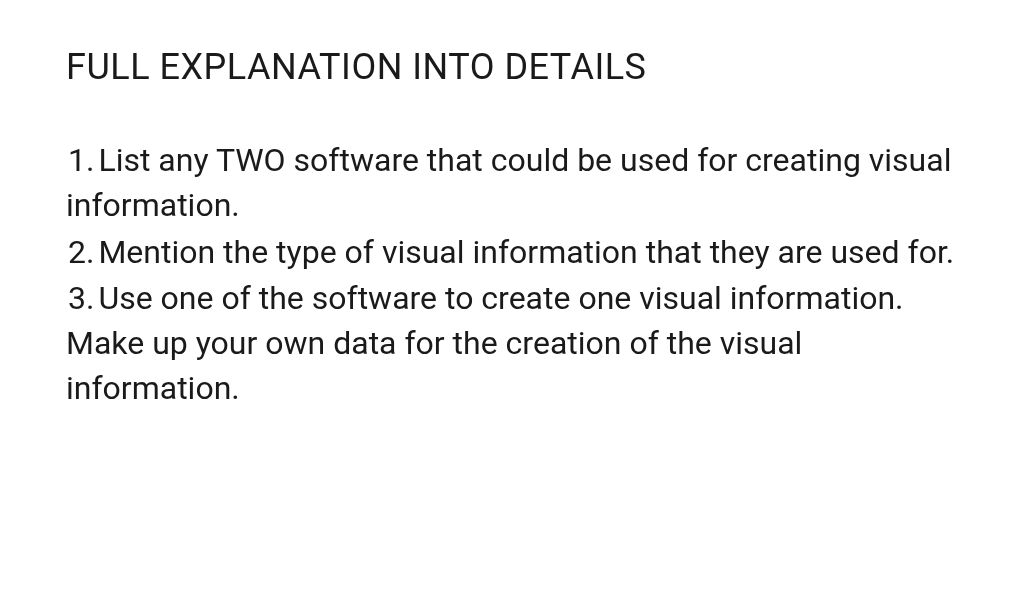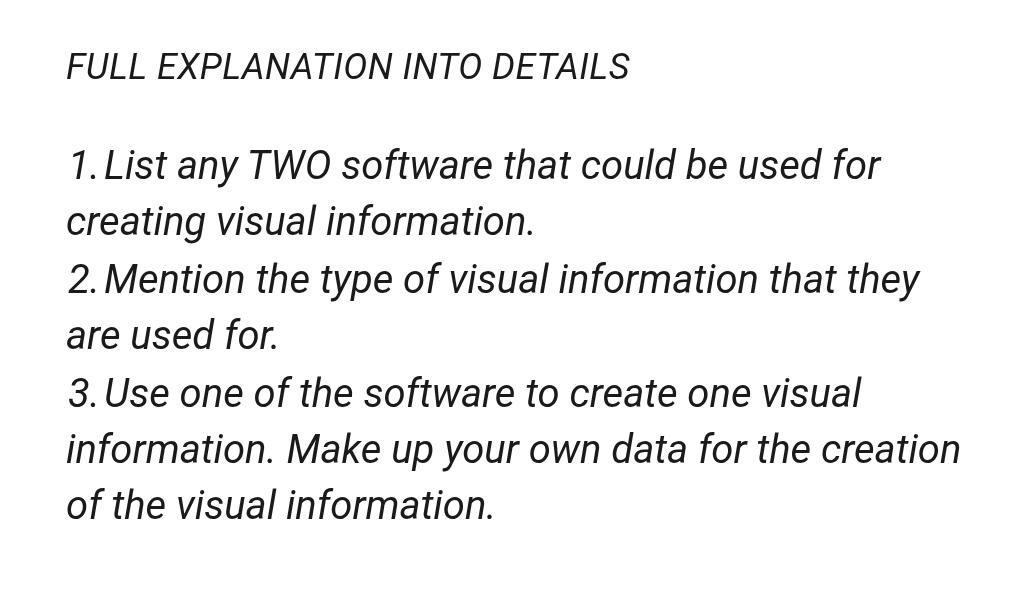--- a/index.html
+++ b/index.html
@@ -1,36 +1,35 @@
 <!DOCTYPE html>
 <html><head>
   <meta charset="utf-8">
   <style>
     * {
       margin: 2px;
       padding: 0;
       box-sizing: border-box;
-      font-style: italic;
     }
     body {
       width: 1022px;
       height: 596px;
       background: #ffffff;
       font-family: -apple-system, BlinkMacSystemFont, "Segoe UI", Roboto, Helvetica, Arial, sans-serif;
       padding: 40px 60px;
       color: #1a1a1a;
     }
     .title {
       font-size: 36px;
       font-weight: 400;
       letter-spacing: 0.5px;
       margin-bottom: 50px;
     }
     .list-item {
-      font-size: 40px;
+      font-size: 32px;
       font-weight: 400;
       line-height: 1.4;
       margin-bottom: 0;
     }
     .item-number {
       display: inline;
     }
     .item-text {
       display: inline;
     }

